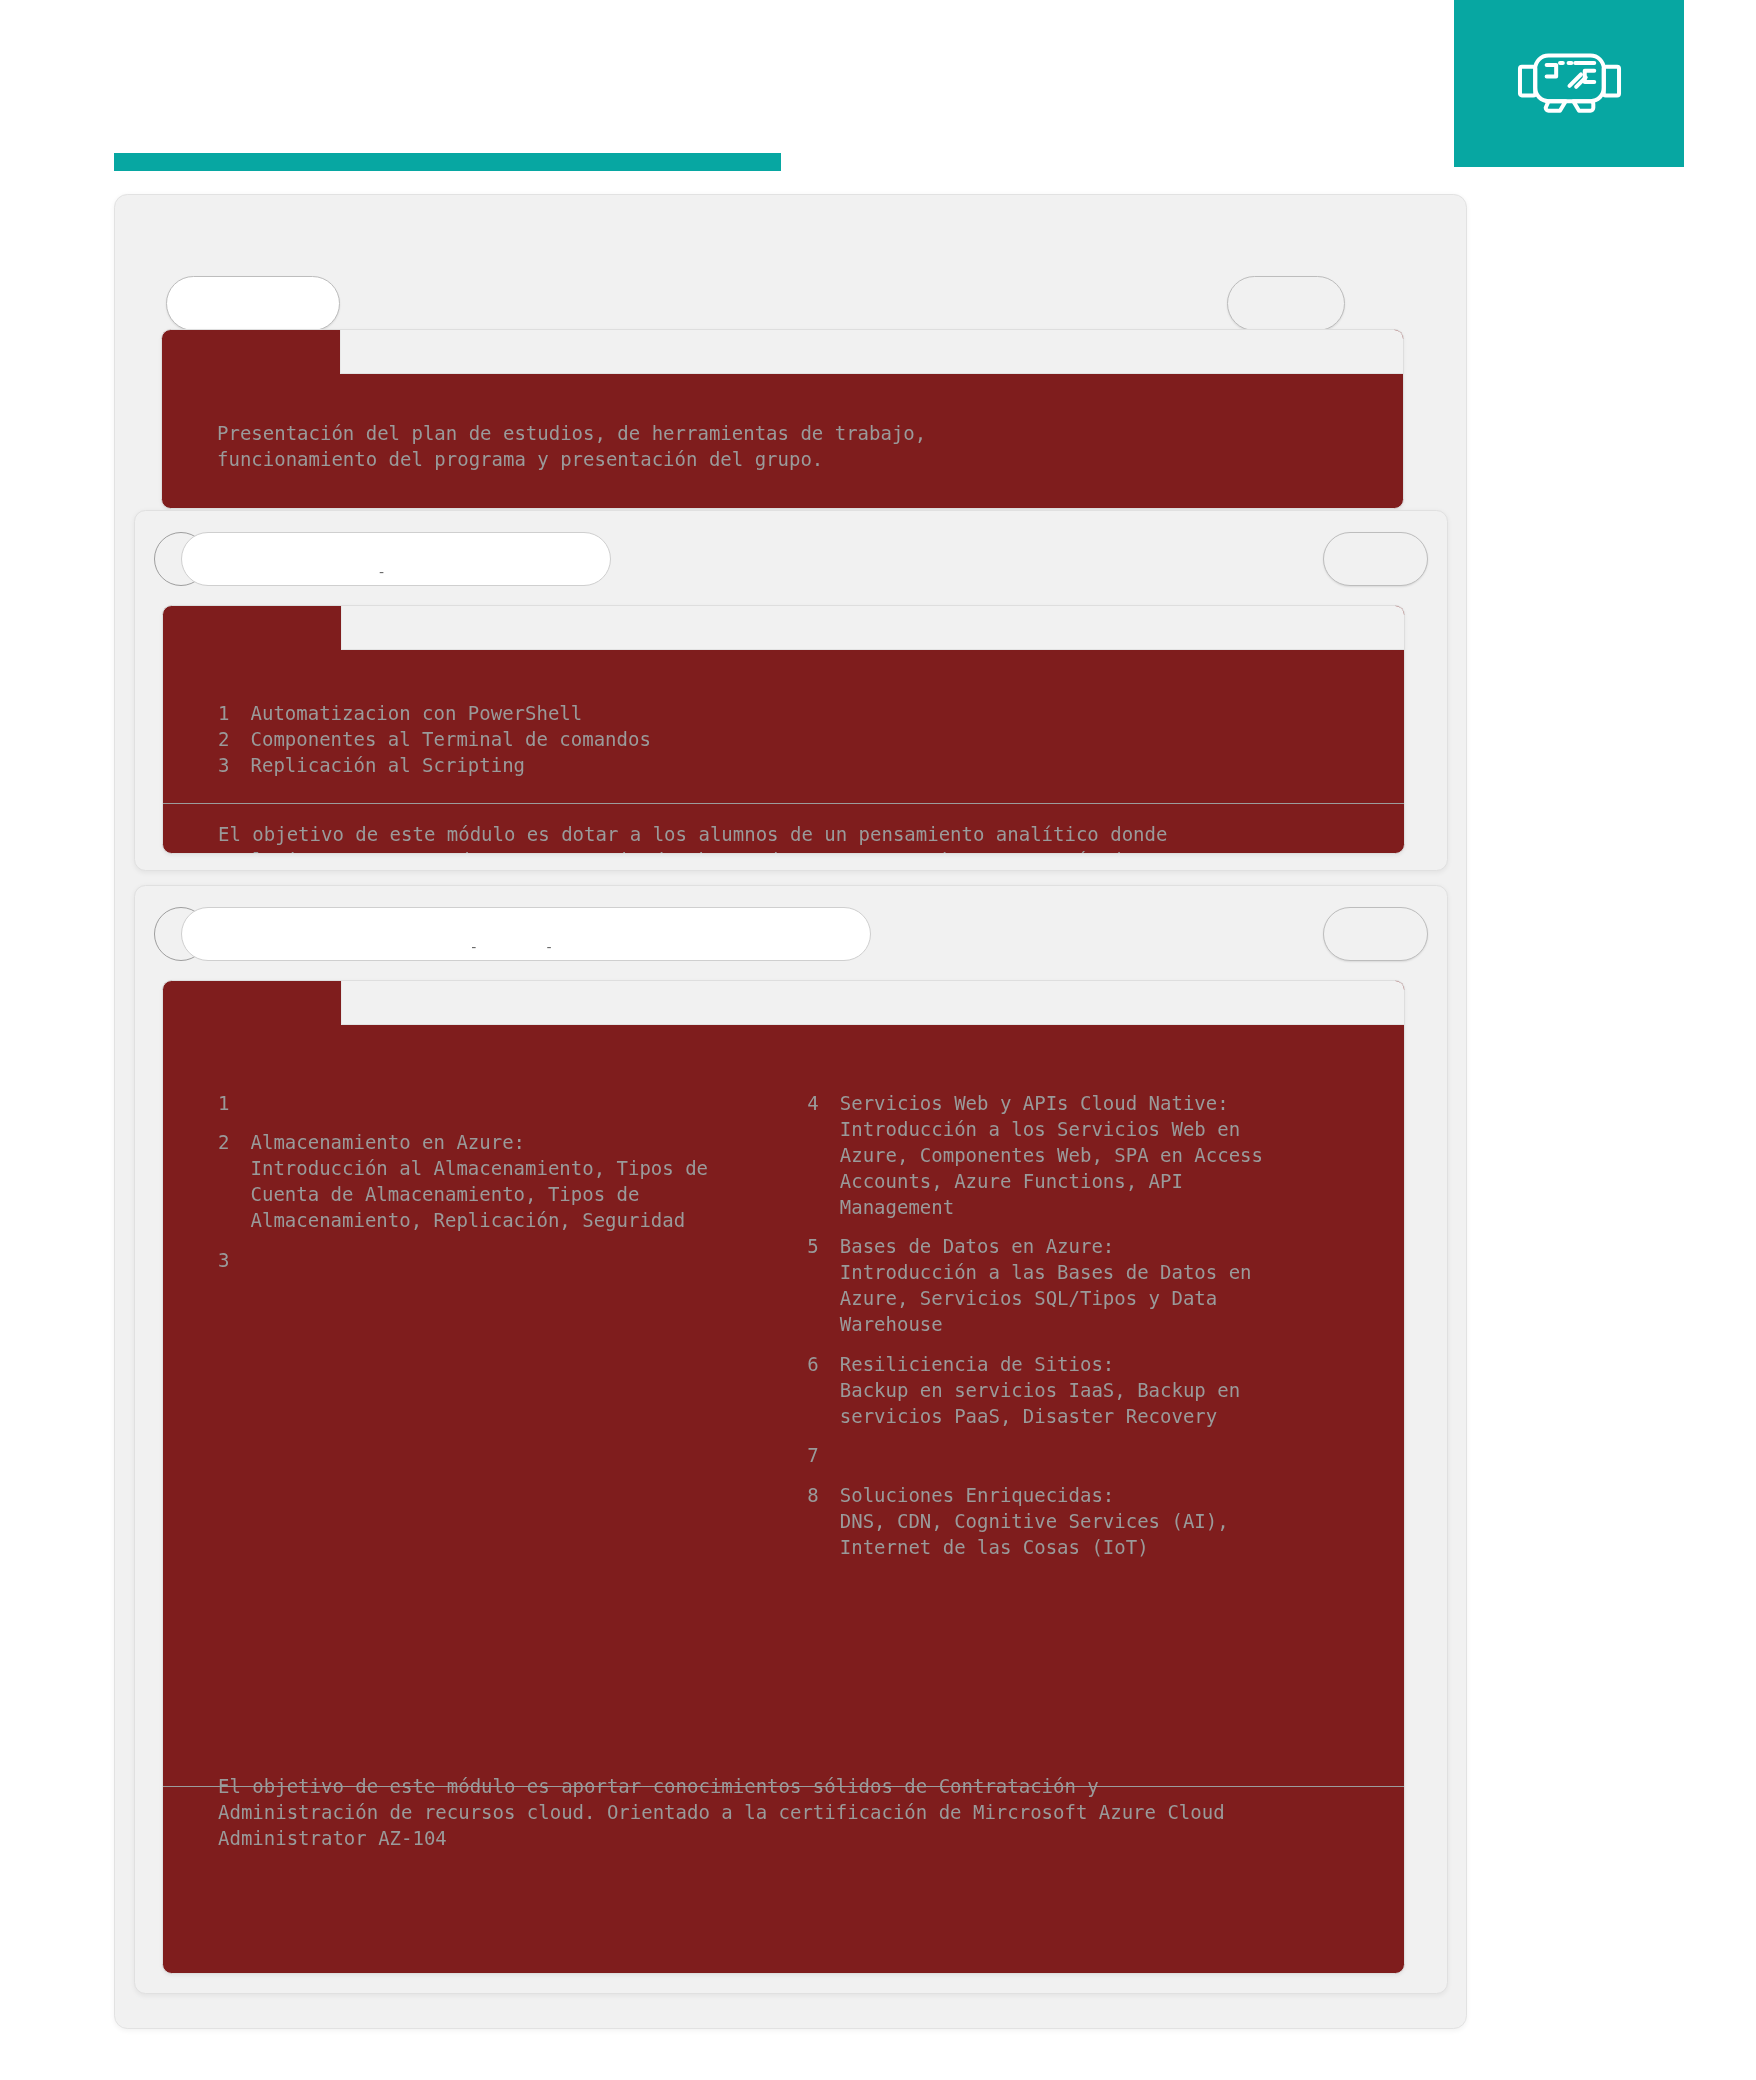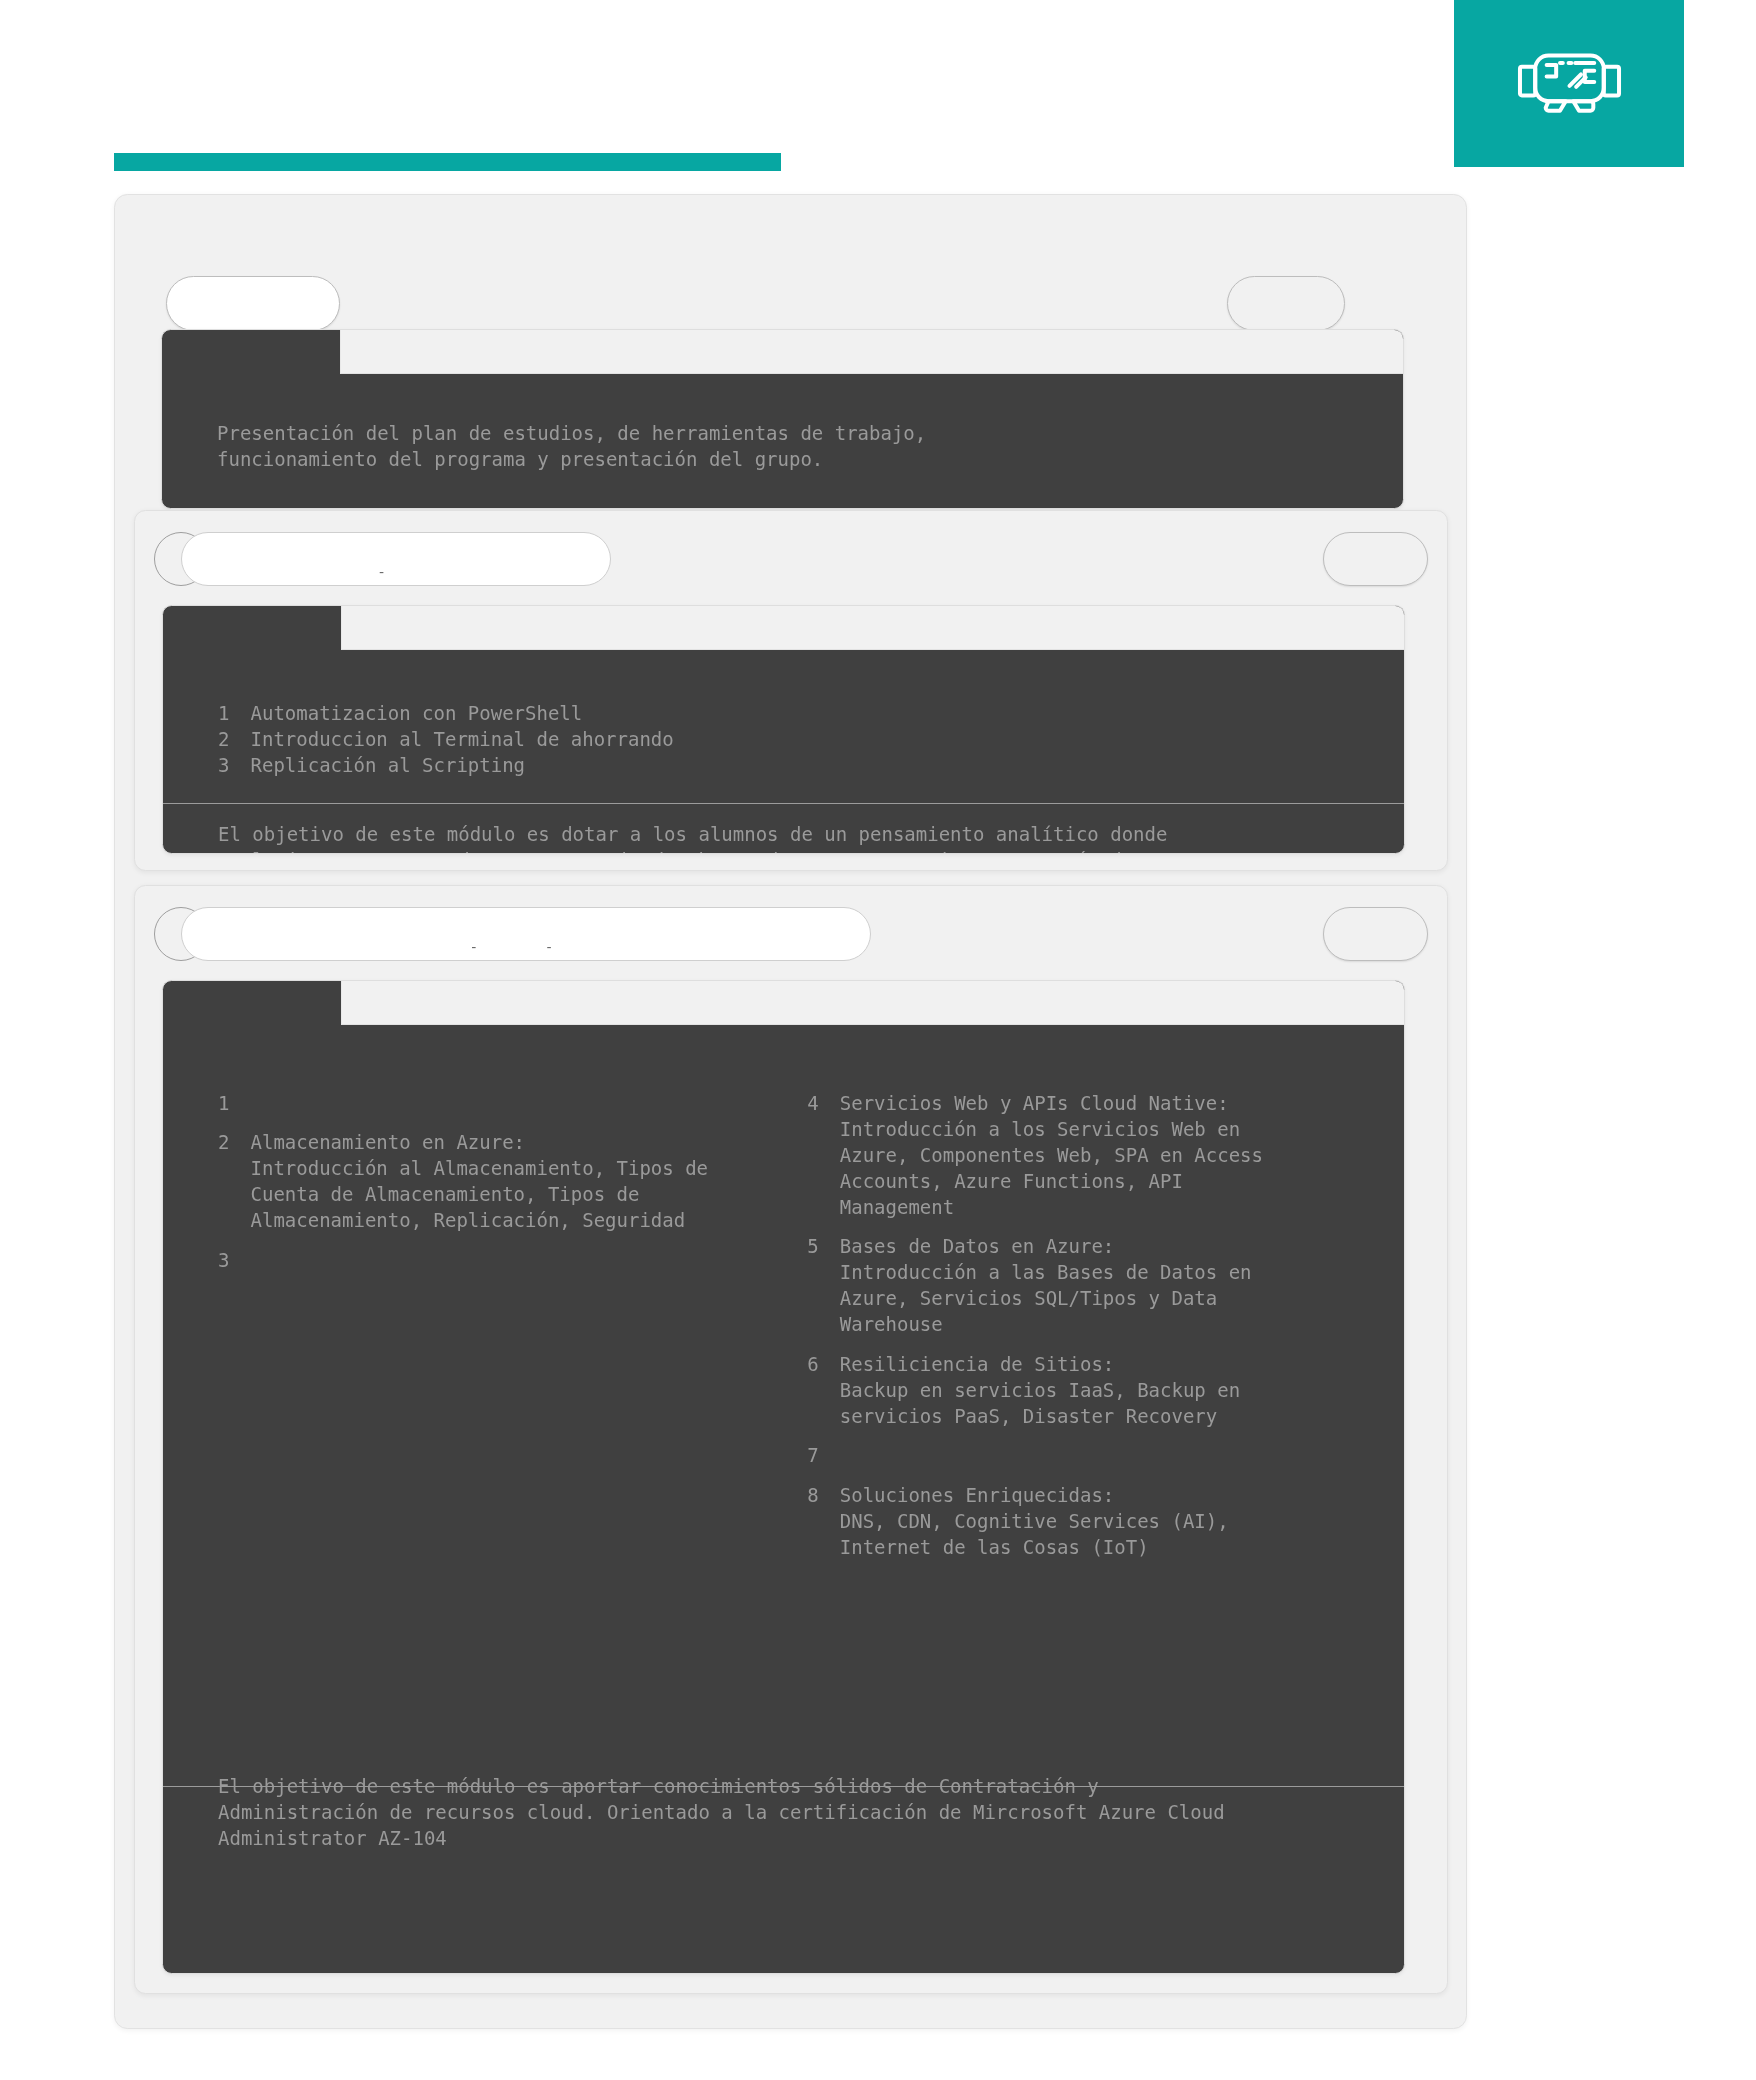--- a/index.html
+++ b/index.html
@@ -90,21 +90,21 @@
   .title-dashes { color:#6b6b6b; font-size:14.3px; letter-spacing:29px; line-height:1; }
   .title-right-pill {
     position:absolute; top:0; right:0; width:105px; height:54px;
     background:#f1f1f1; border:1px solid #bdbdbd; border-radius:955px;
     box-shadow: 0 1px 1.9px rgba(0,0,0,0.10);
   }
 
   
   .card {
     position:absolute;
-    background:#404040;
+    background:#7f1d1d;
     border:1px solid #dedede;
     border-radius:9.6px;
     box-shadow: 0 1.9px 3.8px rgba(0,0,0,0.05);
     overflow:hidden;
   }
   .card-head { position:relative; height:44px; }
   .card-head-strip {
     position:absolute; left:178px; right:0; top:0; height:44px;
     background:#f1f1f1; border-bottom:1px solid #e2e2e2; border-left:1px solid #e8e8e8;
   }
@@ -198,21 +198,21 @@
         <div class="card-head-strip"></div>
       </div>
 
       <ul class="olist" style="padding:50px 38px 0 55px;">
         <li>
           <span class="num">1</span>
           <span class="txt">Automatizacion con PowerShell</span>
         </li>
         <li>
           <span class="num">2</span>
-          <span class="txt">Introduccion al Terminal de ahorrando</span>
+          <span class="txt">Componentes al Terminal de comandos</span>
         </li>
         <li>
           <span class="num">3</span>
           <span class="txt">Replicación al Scripting</span>
         </li>
       </ul>
 
       <div class="divider" style="margin:25px 0 0 0;"></div>
 
       <div class="para" style="padding:17px 38px 0 55px;">El objetivo de este módulo es dotar a los alumnos de un pensamiento analítico donde

